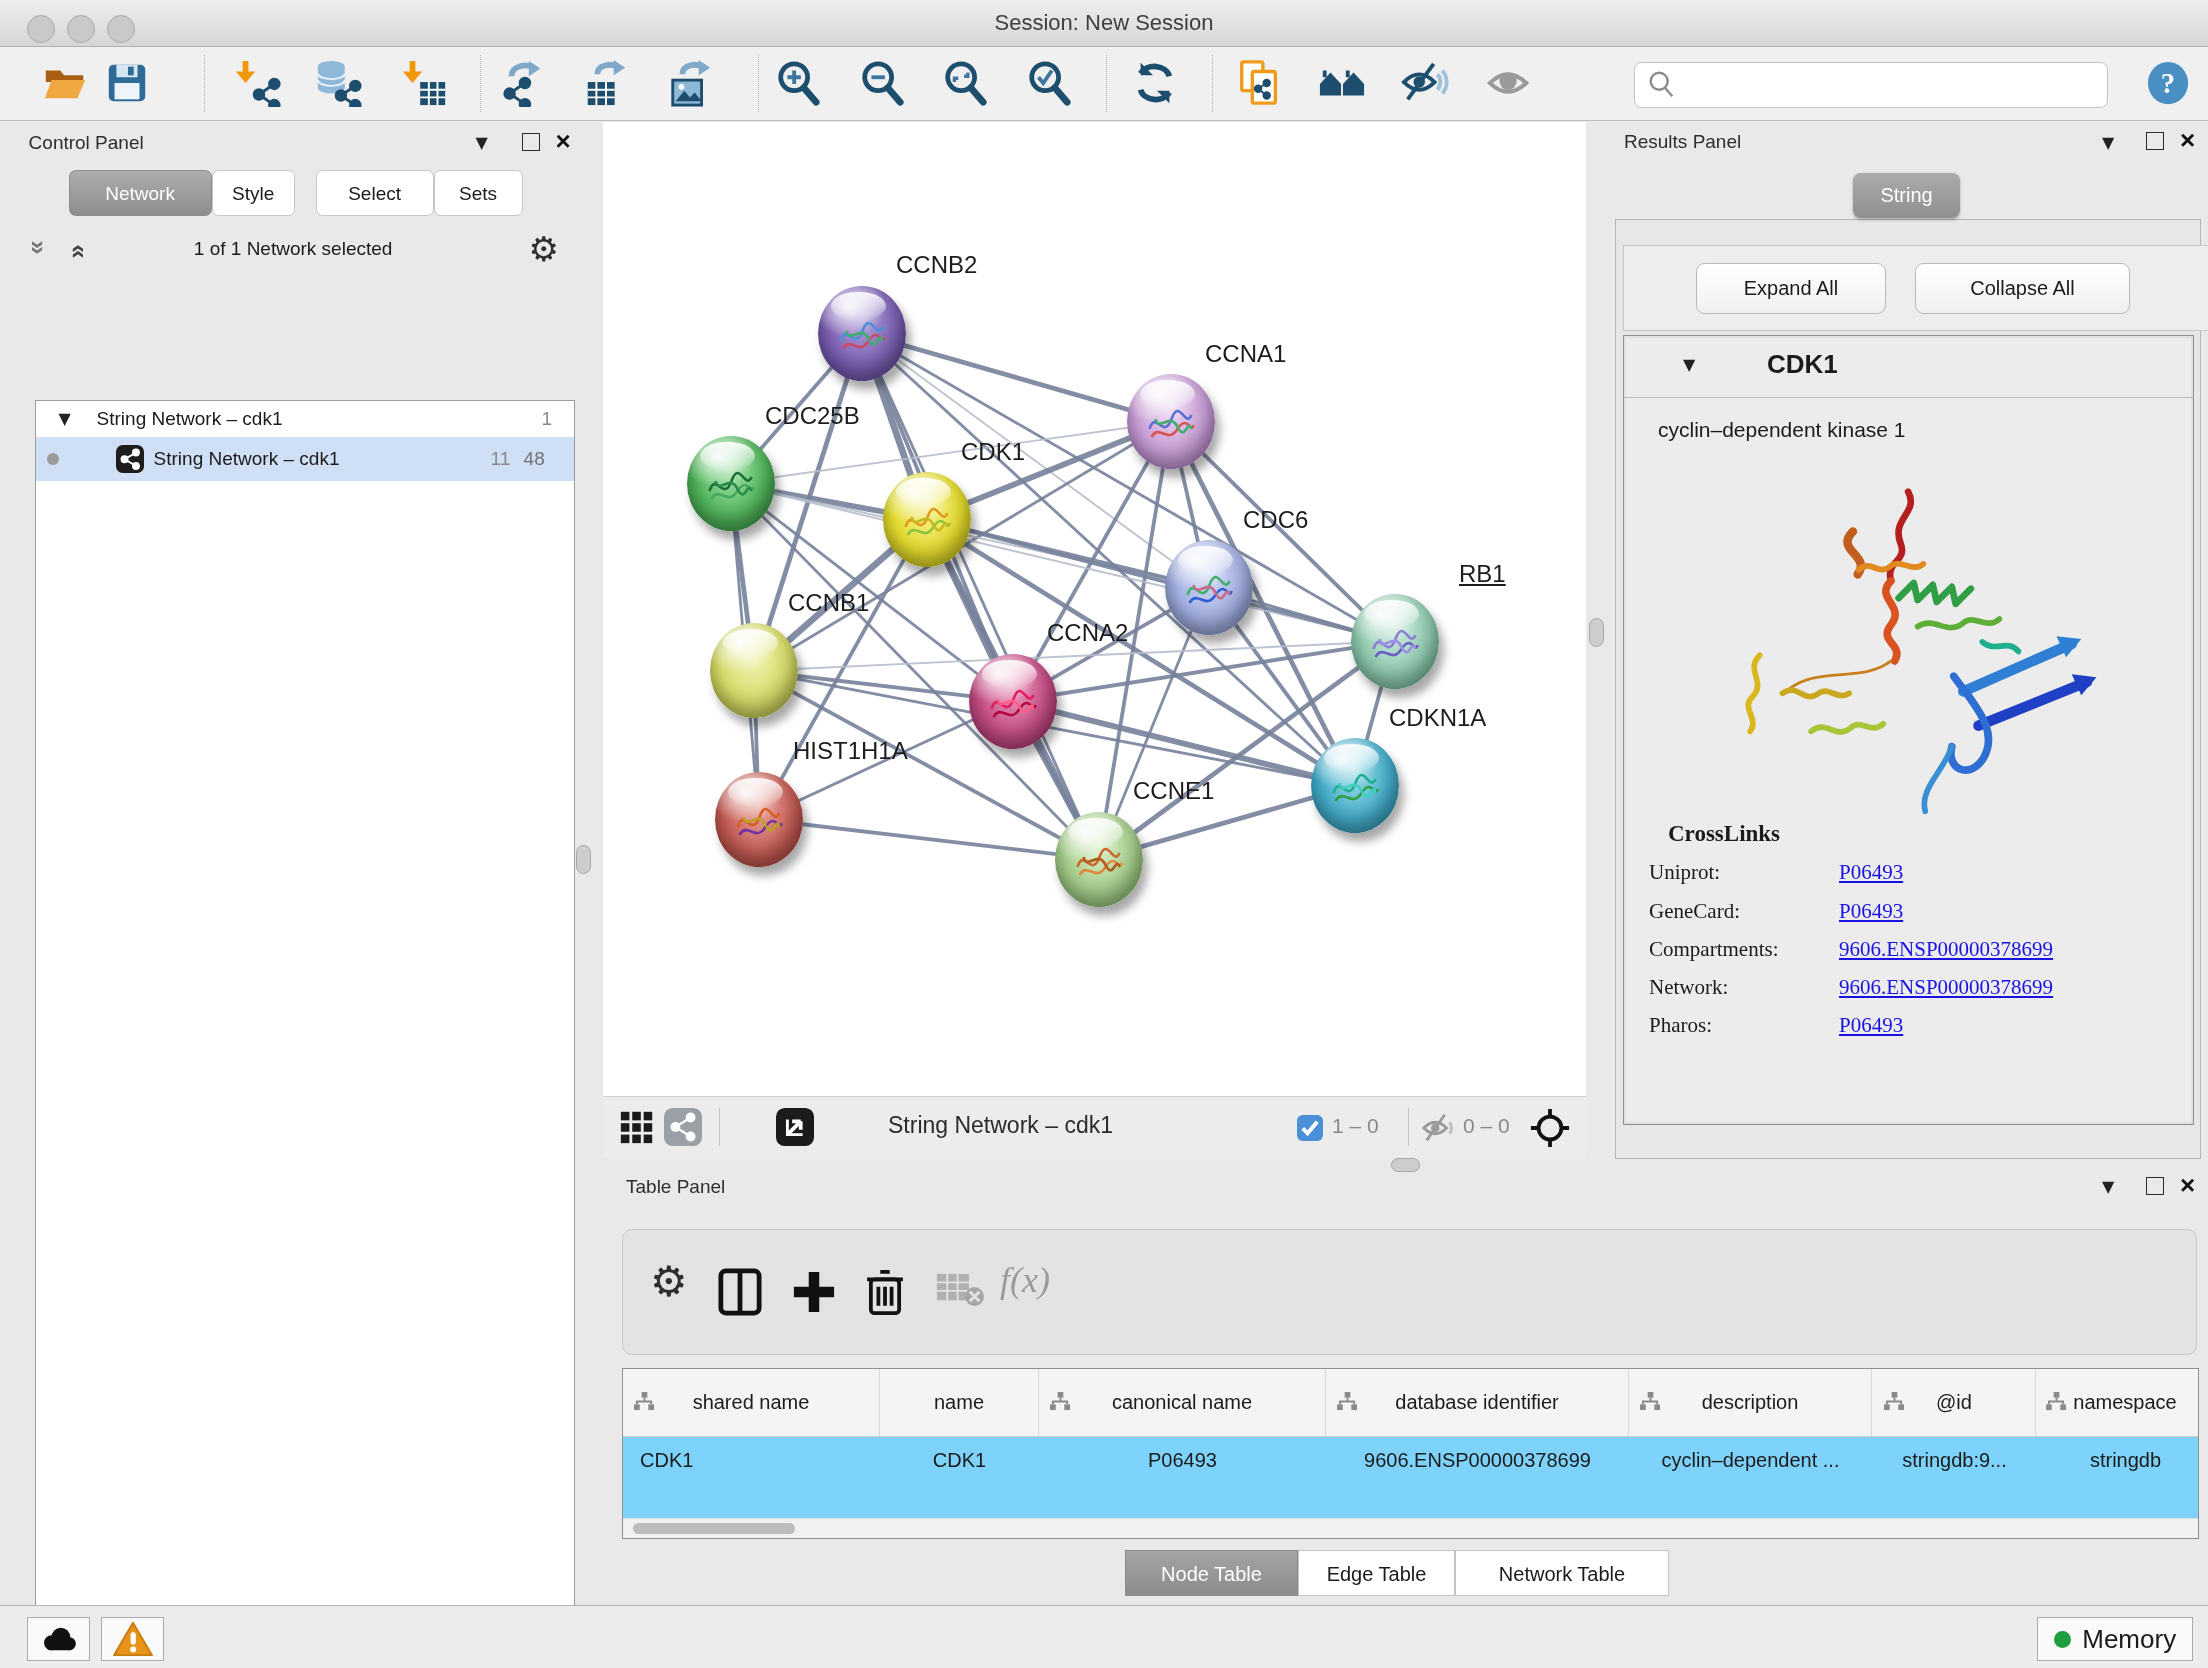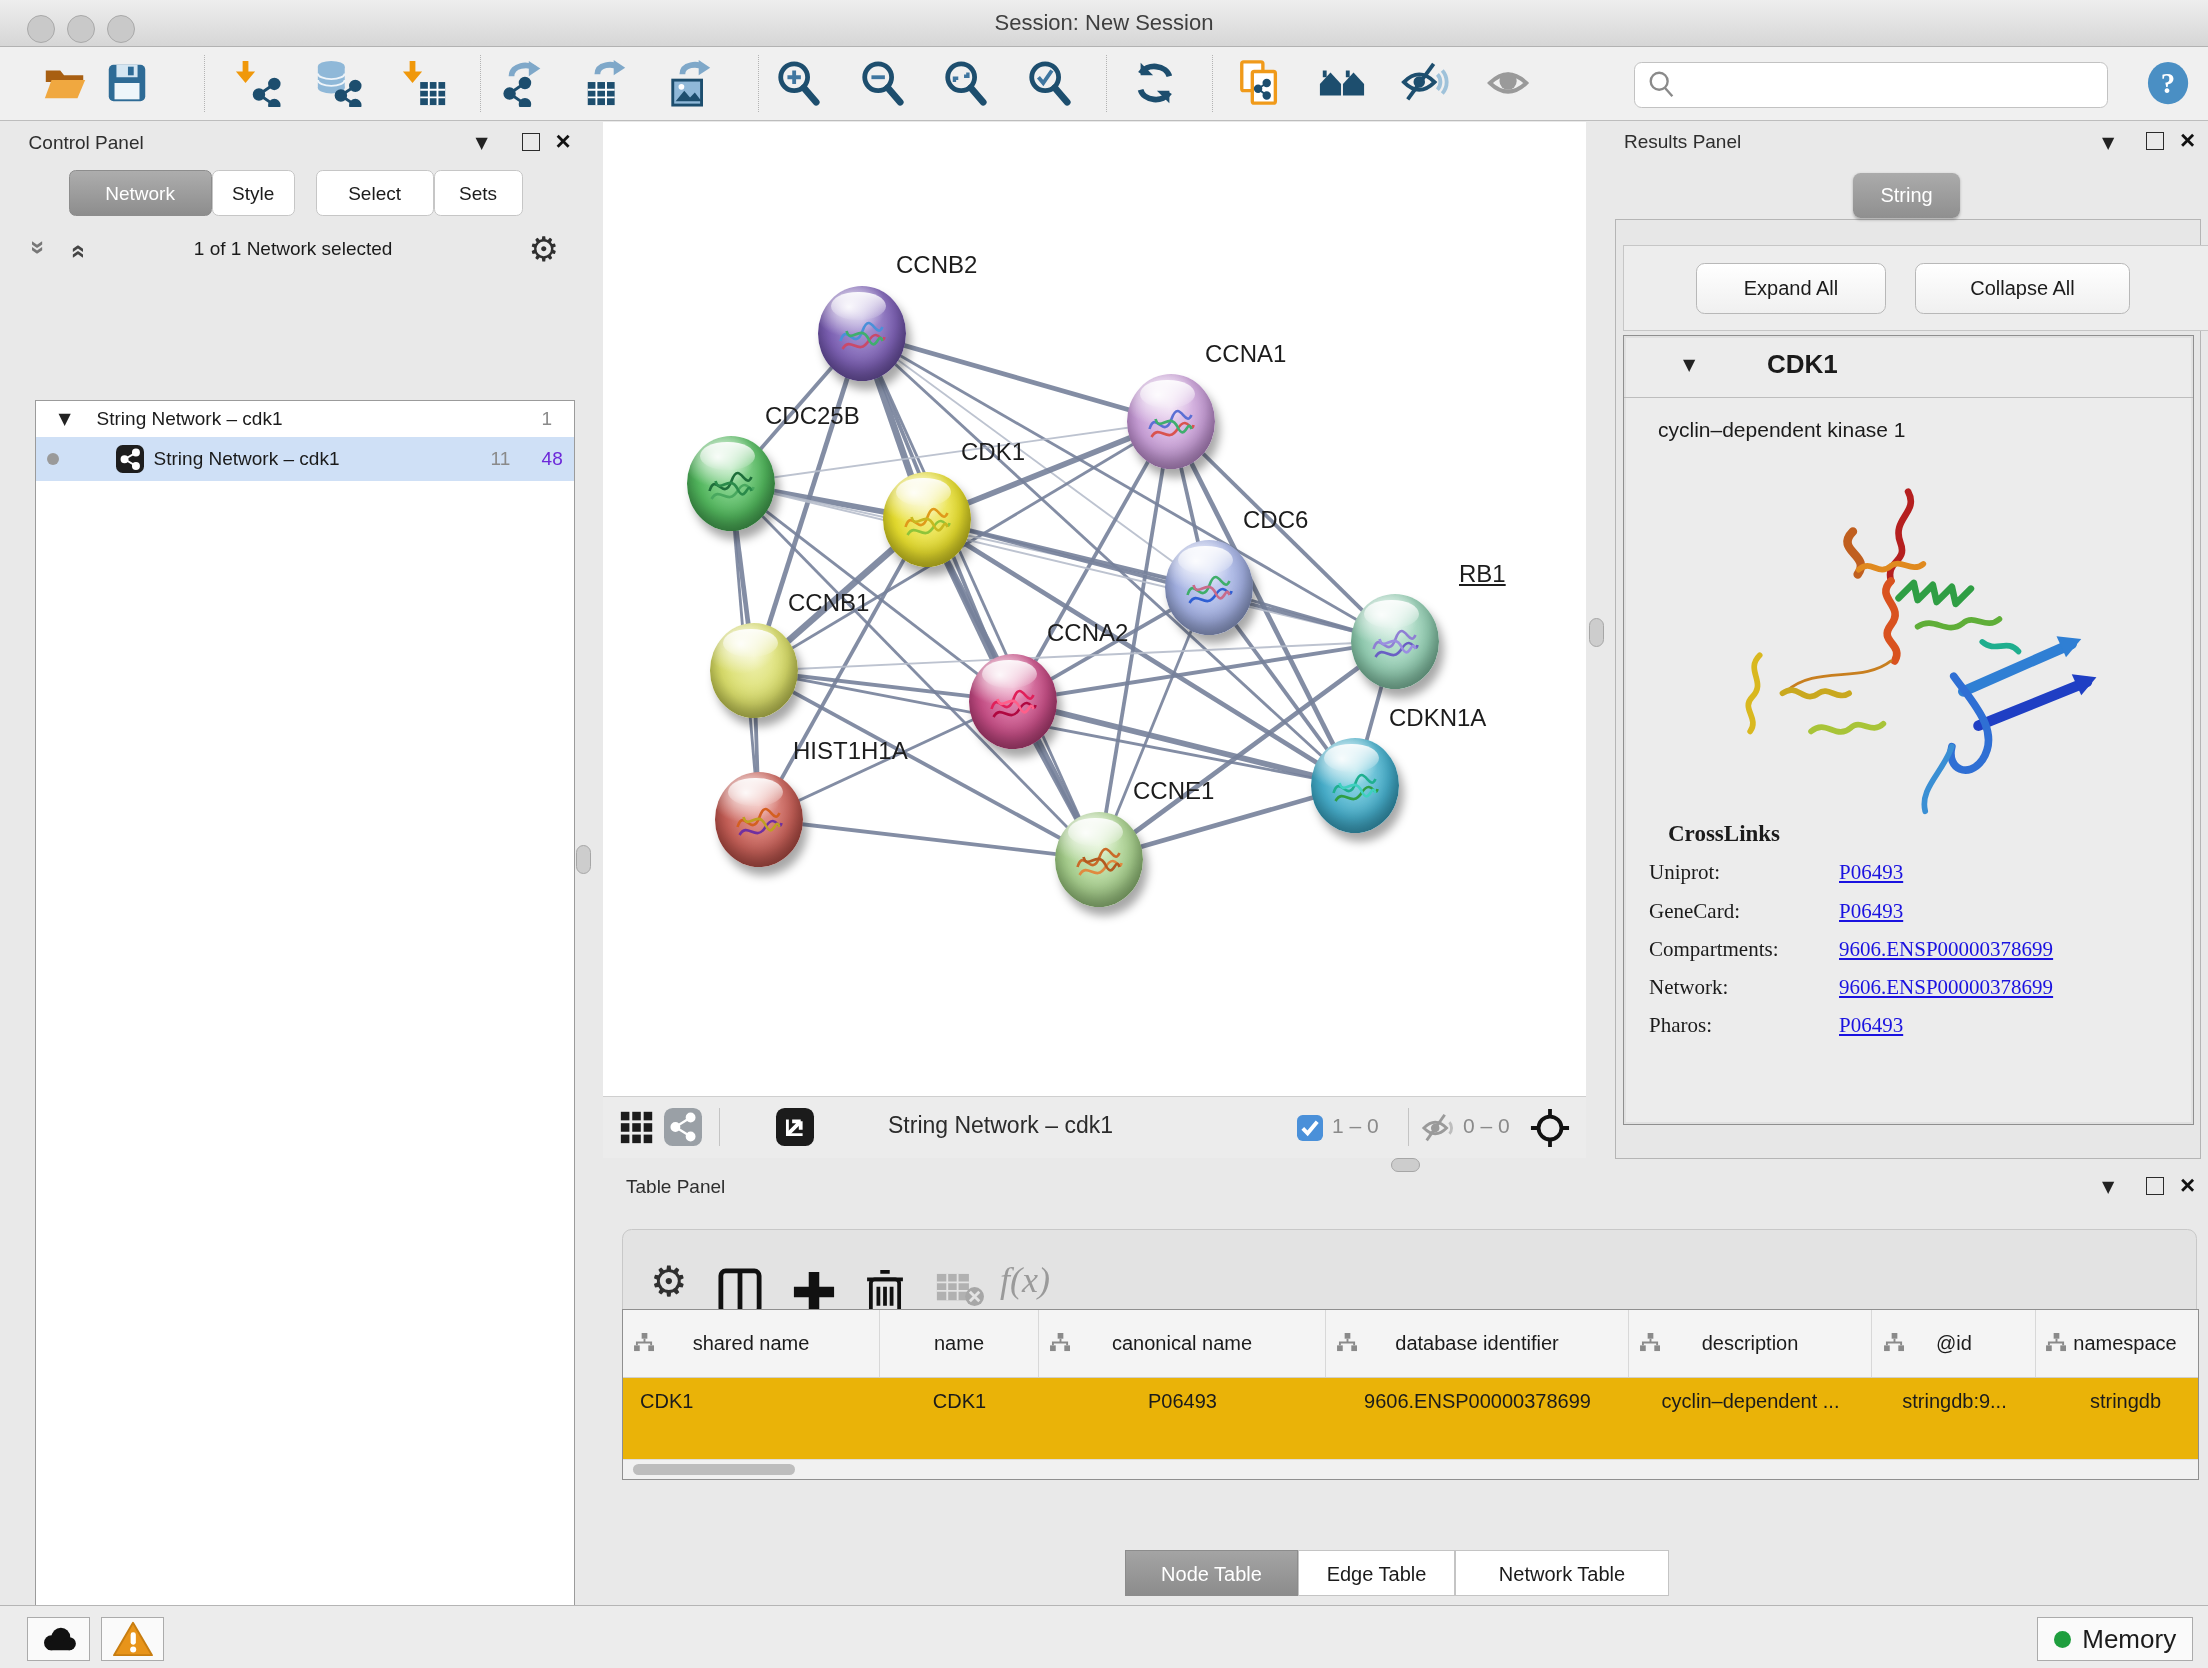--- a/index.html
+++ b/index.html
@@ -67,21 +67,21 @@
     border:1px solid #8f8f8f;box-shadow:inset 0 0 0 1.9px #e0e0e0;}
   .cdk1-head{position:absolute;left:0;top:0;width:100%;height:61px;border-bottom:1px solid #bdbdbd;}
   .cl-serif{font-family:"Liberation Serif",serif;}
   .cl-row{margin:13.3px 0 0 25px;font-size:21px;}
   .cl-label{display:inline-block;width:190px;}
   .cl-link{color:#1a12e0;text-decoration:underline;cursor:pointer;}
   
   .tp-toolbar{position:absolute;left:622px;top:1229px;width:1575px;height:126px;background:#e3e3e3;
     border:1px solid #c8c8c8;border-radius:9.5px;box-sizing:border-box;}
   .tp-icon{position:absolute;top:38px;cursor:pointer;}
-  .tbl-box{position:absolute;left:622px;top:1309px;width:1575px;height:169px;background:#eab308;
+  .tbl-box{position:absolute;left:622px;top:1368px;width:1575px;height:169px;background:#7dd3fc;
     border:1.9px solid #8f8f8f;overflow:hidden;}
   .tbl-header{position:absolute;left:0;top:0;height:67px;background:#f4f4f4;border-bottom:1px solid #cfcfcf;}
   .th-cell{position:absolute;top:0;height:67px;line-height:67px;text-align:center;font-size:20px;
     border-right:1px solid #d8d8d8;box-sizing:border-box;cursor:pointer;}
   .th-cell svg{position:absolute;left:11.4px;top:23px;}
   .td-cell{position:absolute;top:67px;height:48px;line-height:48px;font-size:20px;text-align:center;
     white-space:nowrap;overflow:hidden;}
   .hscroll{position:absolute;left:0;bottom:0;width:100%;height:19px;background:#f1f1f1;border-top:1px solid #ddd;}
   .hthumb{position:absolute;left:9.5px;top:3.8px;width:162px;height:11.4px;background:#bdbdbd;border-radius:5.7px;}
   .tbl-tab{position:absolute;top:1550px;height:46px;line-height:46px;text-align:center;font-size:20px;
@@ -301,21 +301,21 @@
               <g fill="#fff" stroke="#fff" stroke-width="2">
                 <path d="M9 15L21 8M9 15l12 7" fill="none"></path>
                 <circle cx="9" cy="15" r="3.2"></circle>
                 <circle cx="21" cy="8" r="3.2"></circle>
                 <circle cx="21" cy="22" r="3.2"></circle>
               </g>
             </svg>
         </span>
         <span style="position:absolute;left:118px">String Network – cdk1</span>
         <span style="position:absolute;left:455px;color:#8a8a8a">11</span>
-        <span style="position:absolute;left:506px;color:#6d28d9">48</span>
+        <span style="position:absolute;left:488px;color:#737373">48</span>
       </div>
     </div>
   </div>
 
   <div class="net-canvas">
     <svg id="edges-svg" width="983" height="974" viewBox="0 0 1034 1024">
         <line x1="272" y1="222" x2="597" y2="315" stroke="#76819b" stroke-width="5" opacity="0.9"></line>
         <line x1="272" y1="222" x2="134" y2="380" stroke="#76819b" stroke-width="4" opacity="0.9"></line>
         <line x1="272" y1="222" x2="340" y2="418" stroke="#76819b" stroke-width="7" opacity="0.9"></line>
         <line x1="272" y1="222" x2="637" y2="490" stroke="#b6bdcb" stroke-width="2" opacity="0.9"></line>

